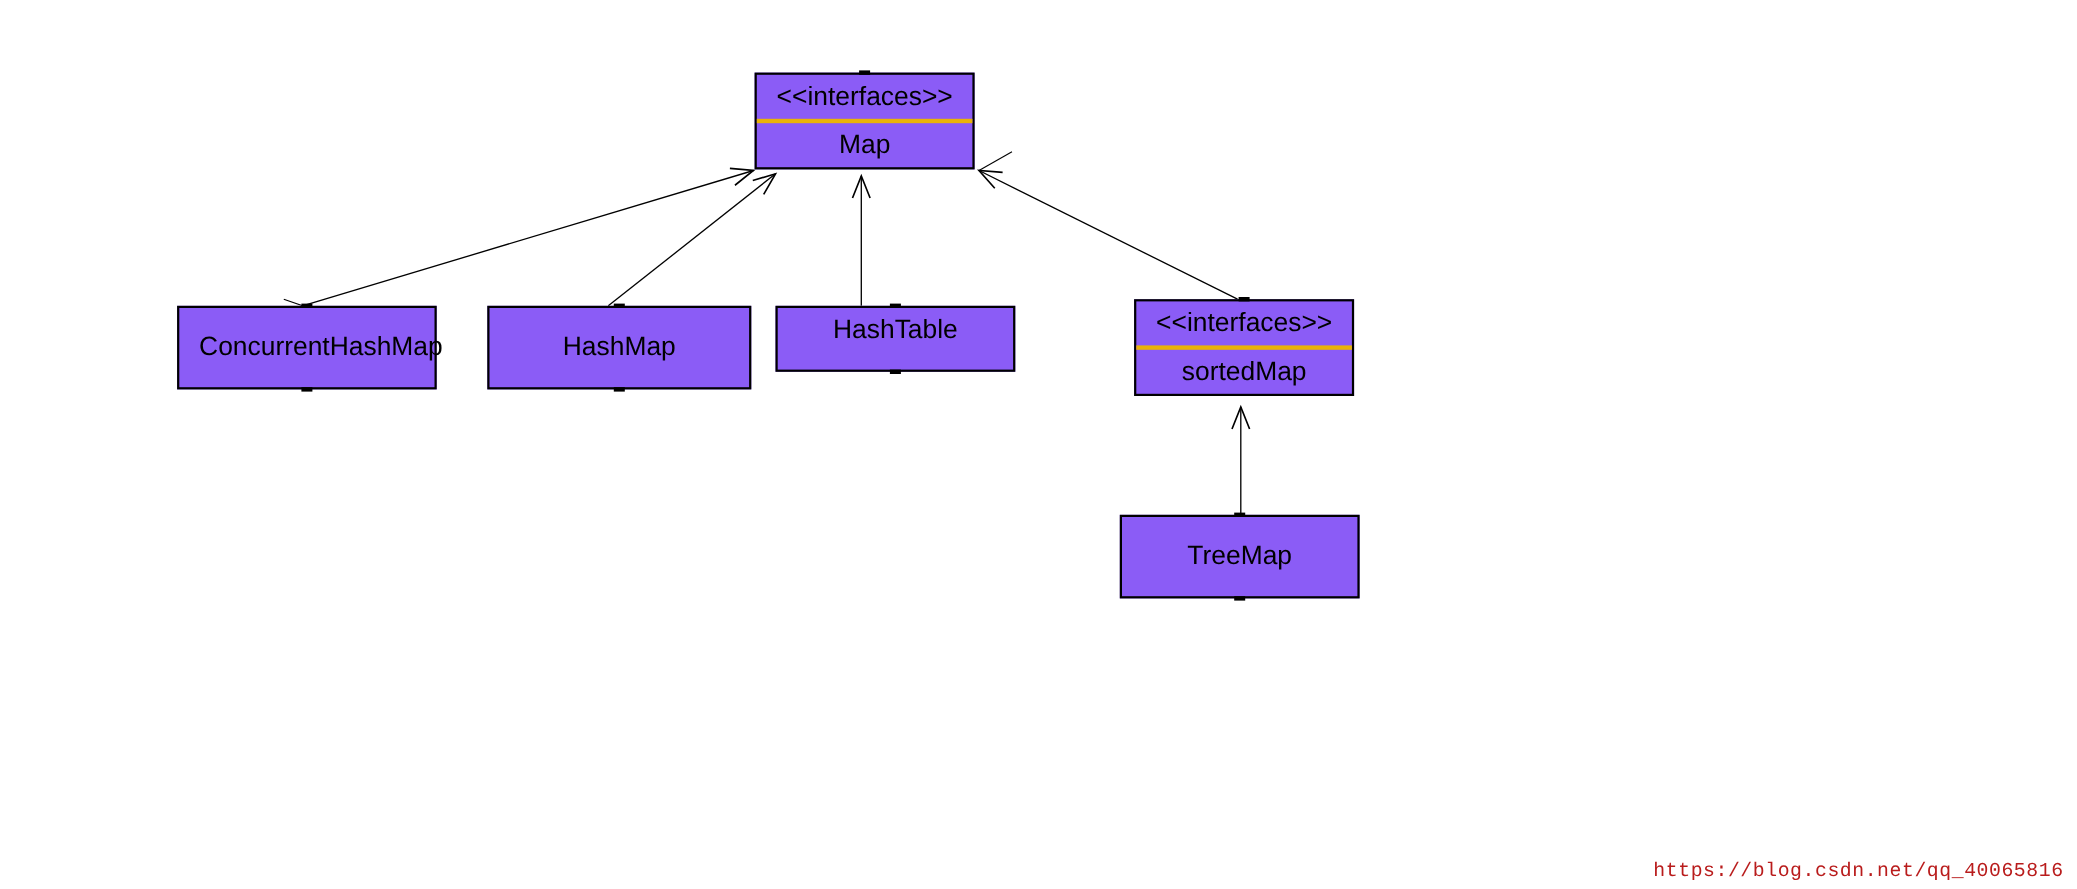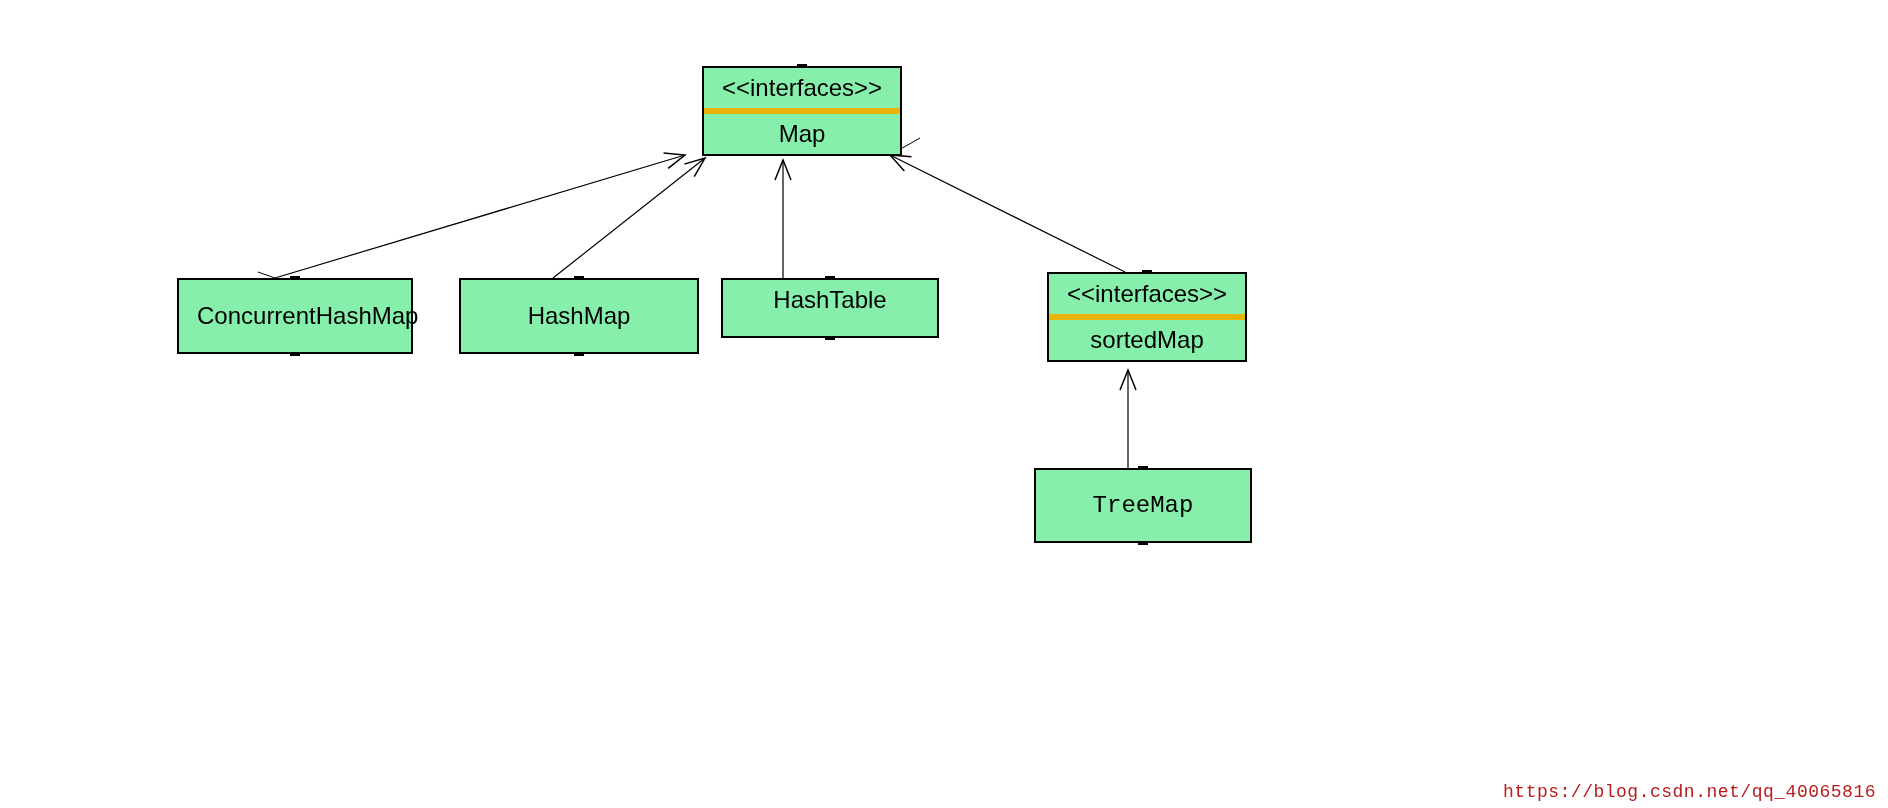--- a/index.html
+++ b/index.html
@@ -8,30 +8,29 @@
       height: 808px;
       background: #fff;
       position: relative;
       font-family: "Segoe UI", Arial, sans-serif;
       font-size: 24px;
       color: #000;
     }
     .node {
       position: absolute;
       border: 2px solid #000;
-      background: #86efac;
+      background: #8b5cf6;
       text-align: center;
-      margin-left: 16px;
     }
     .node-section {
       padding: 6px 18px;
       white-space: nowrap;
     }
     .node-divider {
-      border-top: 6px solid #eab308;
+      border-top: 4px solid #eab308;
     }
     .handle {
       position: absolute;
       width: 10px;
       height: 4px;
       background: #000;
       left: 50%;
       transform: translateX(-50%);
     }
     .handle.top { top: -4px; }
@@ -103,17 +102,17 @@
 </div>
 
 <div class="node" style="left:1031px; top:272px;">
   <span class="handle top"></span>
   <div class="node-section">&lt;&lt;interfaces&gt;&gt;</div>
   <div class="node-section node-divider">sortedMap</div>
 </div>
 
 <div class="node" style="left:1018px; top:468px; width:218px;">
   <span class="handle top"></span>
-  <div class="node-section" style="padding-top:22px; padding-bottom:22px;font-family:Liberation Mono, monospace;">TreeMap</div>
+  <div class="node-section" style="padding-top:22px; padding-bottom:22px;">TreeMap</div>
   <span class="handle bottom"></span>
 </div>
 
 <div class="watermark">https://blog.csdn.net/qq_40065816</div>
 
 </body></html>

